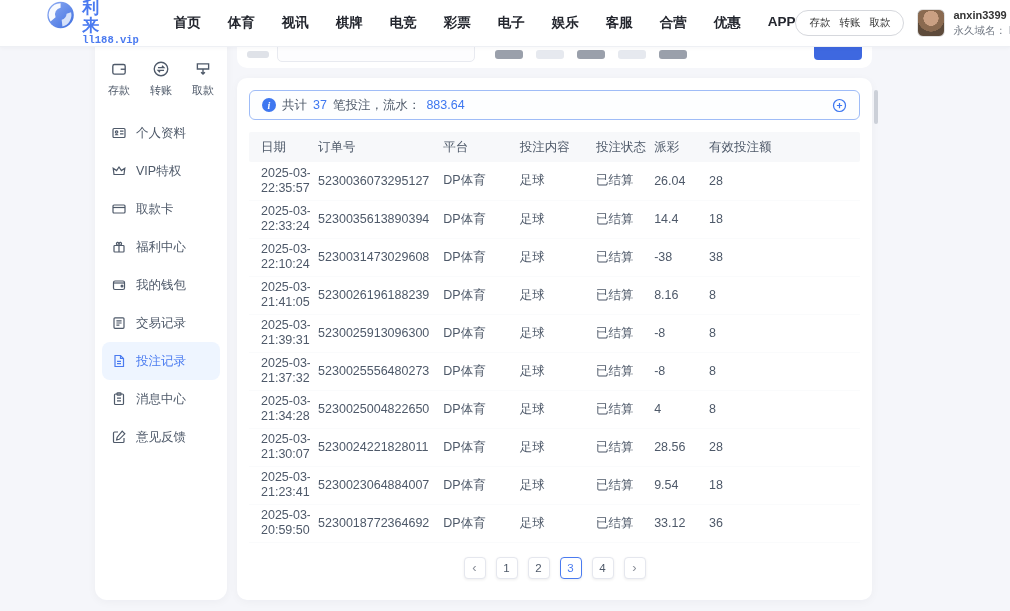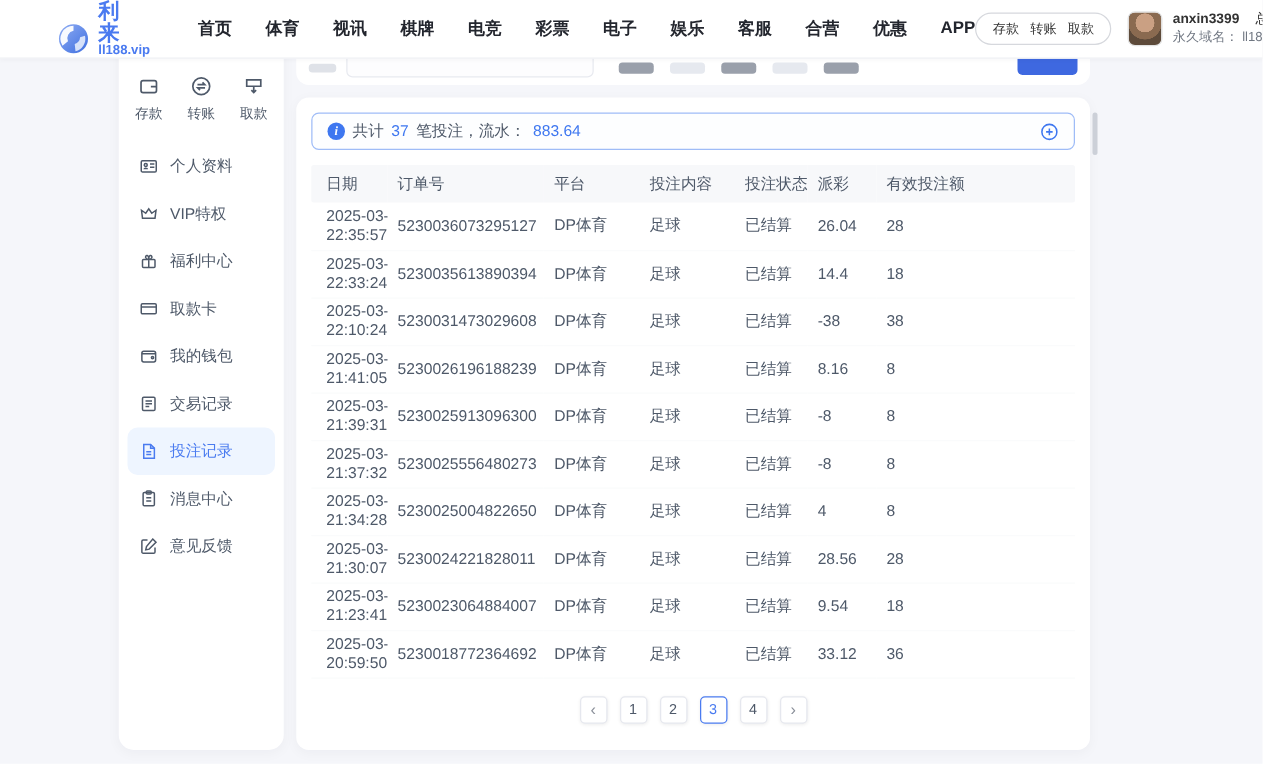--- a/index.html
+++ b/index.html
@@ -12,21 +12,21 @@
     overflow:hidden;
   }
   
   .topbar {
     position:absolute; top:0; left:0; width:1010px; height:47px;
     background:#fff; border-bottom:1px solid #eef0f4;
     box-shadow:0 1px 4px rgba(31,35,41,.04);
     display:flex; align-items:center;
     padding:0 18px 0 46px; z-index:20;
   }
-  .logo { display:flex; align-items:flex-end; gap:7px; cursor:pointer; }
+  .logo { display:flex; align-items:flex-start; gap:7px; cursor:pointer;font-family:Liberation Mono, monospace; }
   .logo-txt { color:#4a7af0; line-height:1.05; }
   .logo-title { font-size:17px; font-weight:bold; letter-spacing:5px; }
   .logo-domain { font-size:10.5px; font-weight:bold; }
   .nav { display:flex; gap:27px; margin-left:34px; font-size:13.5px; font-weight:bold; color:#23262e; white-space:nowrap; }
   .nav-item { cursor:pointer; }
   .quick-pill {
     margin-left:auto; display:flex; align-items:center; gap:9px;
     border:1px solid #d6d8dd; border-radius:15px; padding:5px 13px;
     font-size:10.5px; color:#333; white-space:nowrap;
   }
@@ -213,31 +213,31 @@
       <span>个人资料</span>
     </div>
     <div class="menu-item">
       <svg class="icon16" viewBox="0 0 16 16" fill="none" stroke="#4e5969" stroke-width="1.2">
         <path d="M3 11.5 L2.2 5.2 L5.6 7.6 L8 4 L10.4 7.6 L13.8 5.2 L13 11.5 Z"></path>
       </svg>
       <span>VIP特权</span>
     </div>
     <div class="menu-item">
       <svg class="icon16" viewBox="0 0 16 16" fill="none" stroke="#4e5969" stroke-width="1.2">
+        <rect x="2" y="4" width="12" height="8" rx="1"></rect>
+          <path d="M2 6.5 h12"></path>
+      </svg>
+      <span>取款卡</span>
+    </div>
+    <div class="menu-item">
+      <svg class="icon16" viewBox="0 0 16 16" fill="none" stroke="#4e5969" stroke-width="1.2">
         <rect x="3" y="6.5" width="10" height="6.5" rx="0.8"></rect>
           <path d="M8 6.5 v6.5 M8 6.5 C5.5 6.5 4.6 4 6.4 3.4 C7.8 3 8 5.5 8 6.5 C8 5.5 8.2 3 9.6 3.4 C11.4 4 10.5 6.5 8 6.5"></path>
       </svg>
       <span>福利中心</span>
-    </div>
-    <div class="menu-item">
-      <svg class="icon16" viewBox="0 0 16 16" fill="none" stroke="#4e5969" stroke-width="1.2">
-        <rect x="2" y="4" width="12" height="8" rx="1"></rect>
-          <path d="M2 6.5 h12"></path>
-      </svg>
-      <span>取款卡</span>
     </div>
     <div class="menu-item">
       <svg class="icon16" viewBox="0 0 16 16" fill="none" stroke="#4e5969" stroke-width="1.2">
         <rect x="2.5" y="4" width="11" height="8.5" rx="1.5"></rect>
           <path d="M2.5 6 h11"></path>
           <circle cx="11" cy="9" r="0.9"></circle>
       </svg>
       <span>我的钱包</span>
     </div>
     <div class="menu-item">

